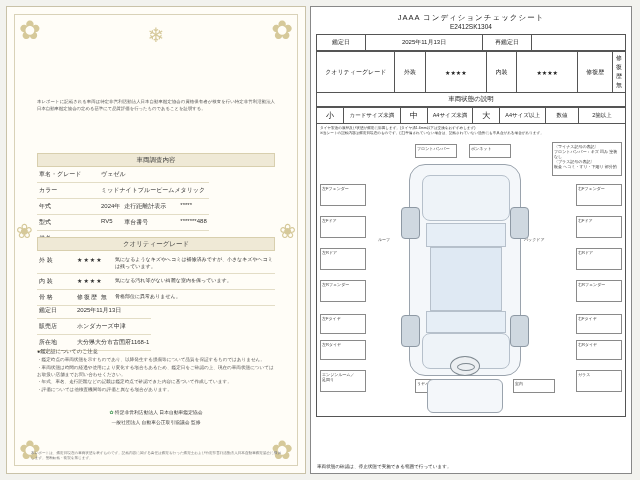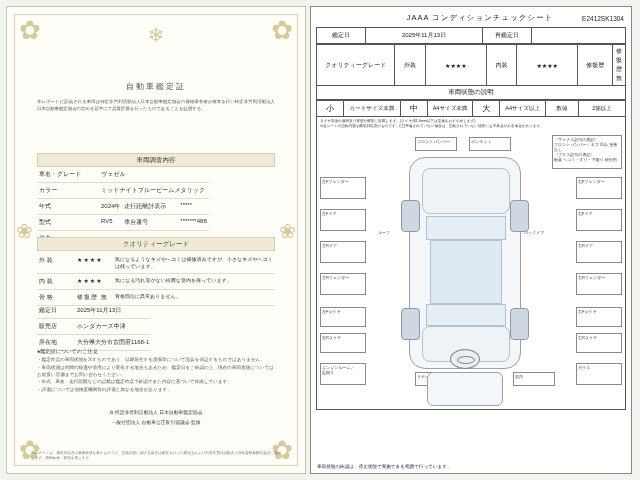--- a/index.html
+++ b/index.html
@@ -54,21 +54,21 @@
   .jaaa .mark{display:inline-block;width:13px;height:13px;border-radius:50%;background:#12304e;color:#fff;font-size:8px;line-height:13px;text-align:center;margin-right:3px;vertical-align:2px;}
   .org{font-size:4.8px;color:#3a3a3a;line-height:1.6;margin-top:3px;}
   .org .leaf{color:#2b8a3e;}
   .cert-foot{position:absolute;bottom:12px;left:24px;right:24px;font-size:3.6px;color:#777;line-height:1.45;text-align:justify;}
 
   
   .sheet{
     position:relative;width:322px;height:468px;background:#fff;
     border:1px solid #888;box-sizing:border-box;padding:5px;
   }
-  .sheet-top{display:flex;justify-content:space-between;align-items:center;font-size:7px;padding:1px 2px 4px;}
+  .sheet-top{display:flex;justify-content:space-between;align-items:center;font-size:7px;padding:1px 2px 4px;flex-direction:column;}
   .sheet-title{font-size:7.5px;letter-spacing:1px;}
   .sheet-code{font-size:6.5px;}
   table.grid{width:100%;border-collapse:collapse;font-size:6px;}
   table.grid td{border:1px solid #555;padding:2px 3px;height:11px;}
   td.h{background:#fff;white-space:nowrap;text-align:center;color:#222;}
   td.v{text-align:center;}
   .blk-title{text-align:center;font-size:6.5px;border:1px solid #555;border-top:none;padding:2px 0;}
   .legend td{font-size:5.5px;}
   .legend .circ{font-size:8px;}
   .diagram{
@@ -101,21 +101,20 @@
   <div class="cert">
     <div class="cert-inner"></div>
     <div class="orn tl">✿</div>
     <div class="orn tr">✿</div>
     <div class="orn bl">✿</div>
     <div class="orn br">✿</div>
     <div class="orn mid">❄</div>
     <div class="orn ml">❀</div>
     <div class="orn mr">❀</div>
 
-    <div class="cert-sub">自動車鑑定証</div>
     <div class="cert-note">本レポートに記載される車両は特定非営利活動法人日本自動車鑑定協会の資格保有者が検査を行い特定非営利活動法人日本自動車鑑定協会の定める基準にて品質評価を行ったものであることを証明する。</div>
 
     <div class="sec-head" style="top:146px;">車両調査内容</div>
 
     <table class="kv" style="top:160px;">
       <tbody>
           <tr>
         <td class="lbl">車名・グレード</td>
         <td colspan="3">ヴェゼル</td>
       </tr>

